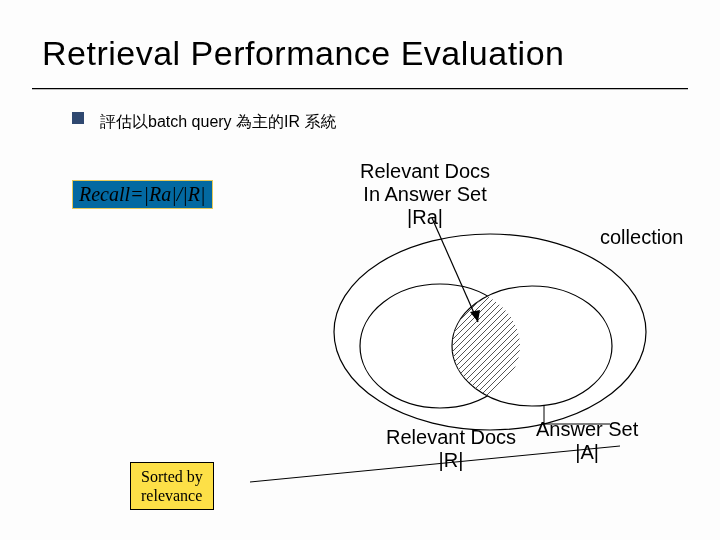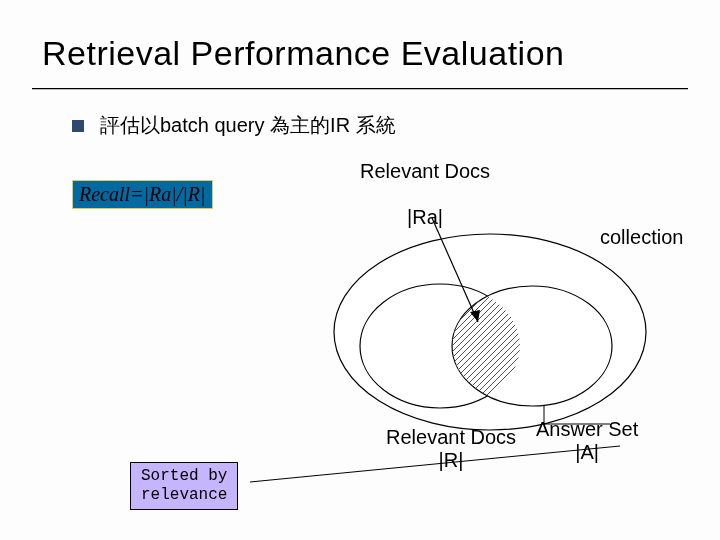--- a/index.html
+++ b/index.html
@@ -33,22 +33,21 @@
     width: 656px;
     height: 0;
     border-top: 1px solid #000;
     box-shadow: 0 1px 0 rgba(0,0,0,0.25);
   }
   .bullet {
     position: absolute;
     top: 112px;
     left: 72px;
     display: flex;
-    align-items: center;
-    font-size: 20px;
+    font-size: 16px;
   }
   .bullet-marker {
     width: 12px;
     height: 12px;
     background: #2f4870;
     margin-right: 16px;
     flex: none;
   }
   .formula {
     position: absolute;
@@ -79,25 +78,25 @@
   }
   .label-ra   { left: 40px;  top: 0;   }
   .label-col  { left: 280px; top: 66px; }
   .label-r    { left: 66px;  top: 266px; }
   .label-a    { left: 216px; top: 258px; }
   .sorted-box {
     position: absolute;
     left: 130px;
     top: 462px;
     border: 1px solid #000;
-    background: #c4b5fd;
+    background: #fde047;
     padding: 4px 10px;
     font-size: 16px;
     line-height: 1.2;
-    font-family: Liberation Mono, monospace;
+    font-family: Liberation Serif, serif;
   }
   svg { position: absolute; left: 0; top: 0; overflow: visible; }
 </style>
 </head>
 <body>
 
 <div class="slide">
 
   <div class="title">Retrieval Performance Evaluation</div>
   <div class="title-underline"></div>
@@ -135,21 +134,21 @@
       <polygon points="158,162 150,152 160,150" fill="#000"></polygon>
 
       <line x1="224" y1="245" x2="224" y2="264" stroke="#000"></line>
       <line x1="224" y1="264" x2="290" y2="264" stroke="#000"></line>
 
       <line x1="-70" y1="322" x2="300" y2="286" stroke="#000" stroke-width="1"></line>
     </svg>
 
     <div class="label label-ra">
       <span>Relevant Docs</span><br>
-      <br>
+      <span>In Answer Set</span><br>
       <span>|Ra|</span>
     </div>
 
     <div class="label label-col">collection</div>
 
     <div class="label label-r">
       <span>Relevant Docs</span><br>
       <span>|R|</span>
     </div>
 

